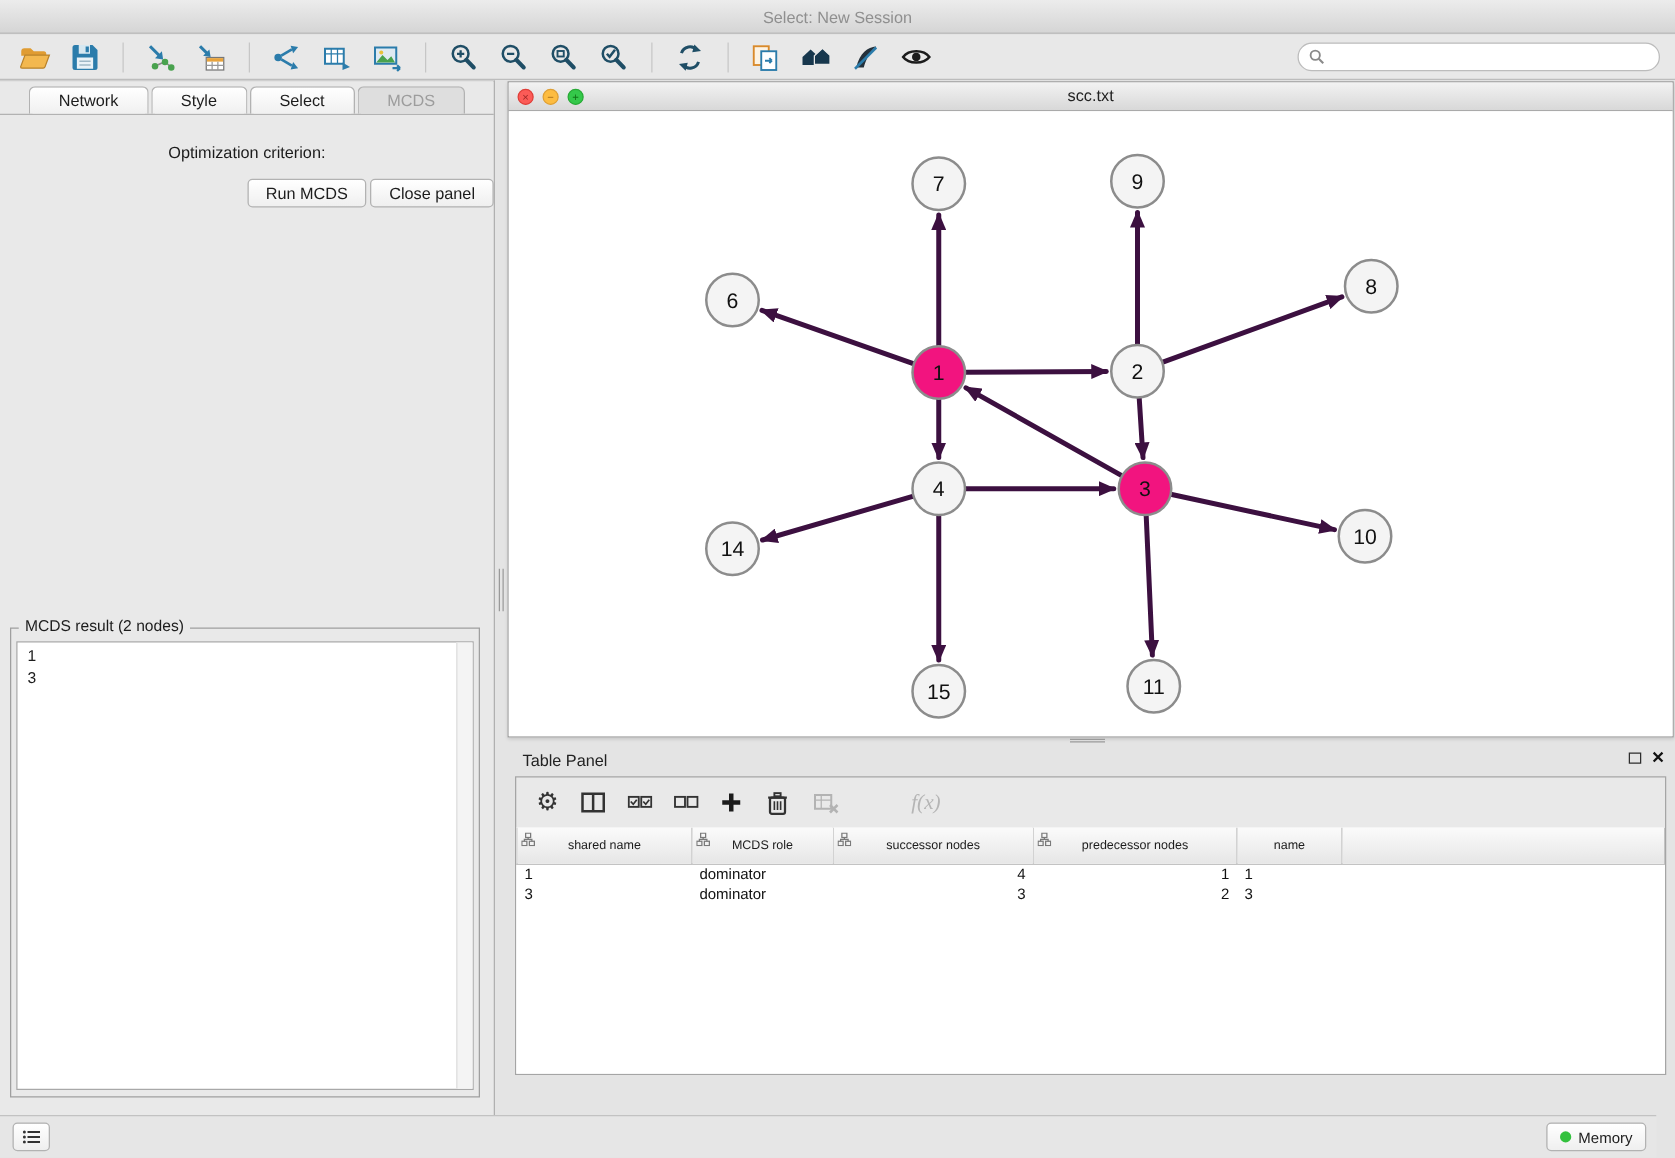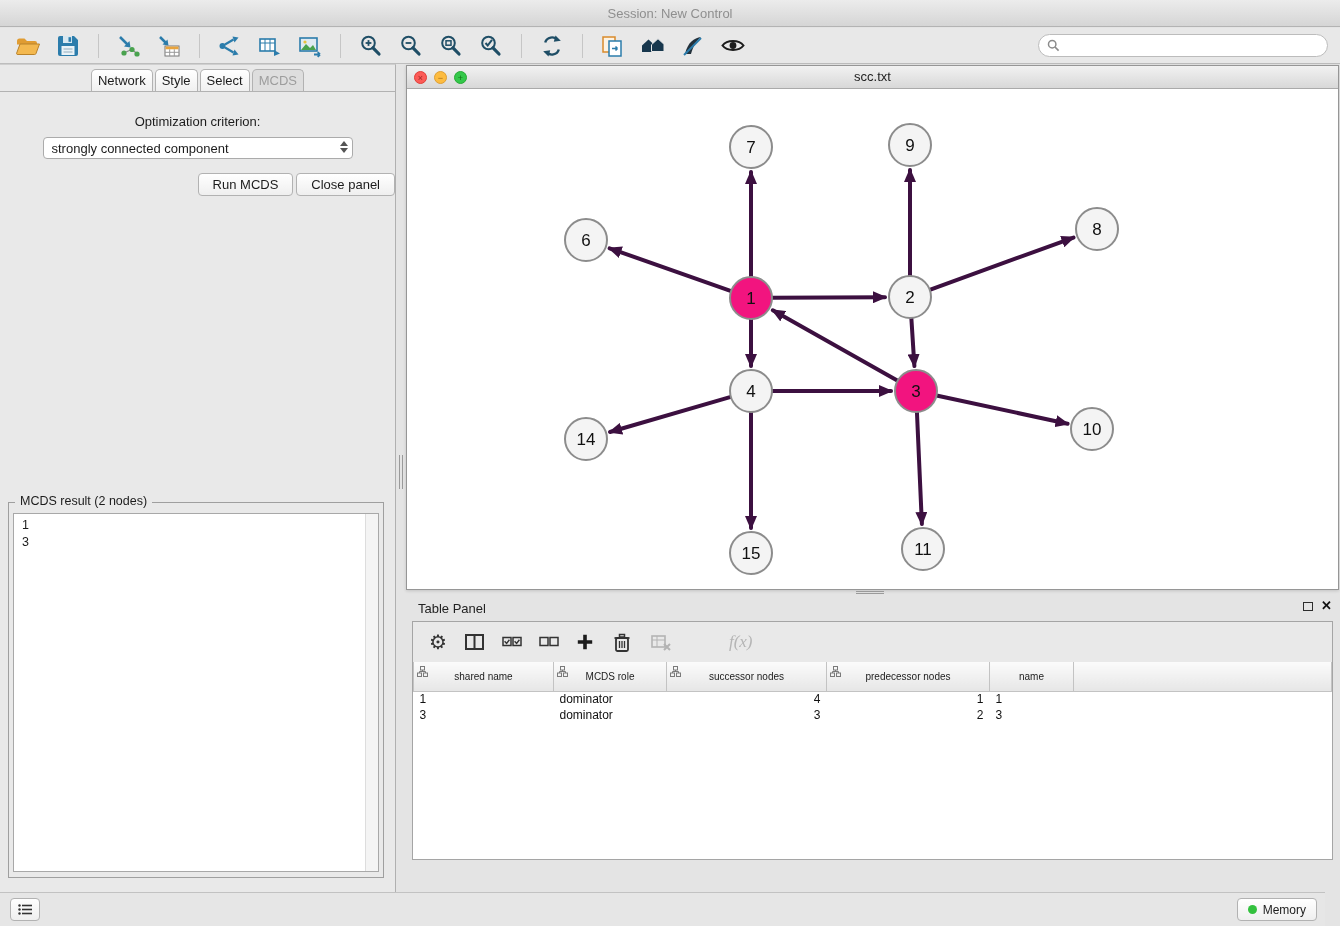--- a/index.html
+++ b/index.html
@@ -28,21 +28,21 @@
     background:#e9e9e9; border-right:1px solid #b0b0b0; border-top:1px solid #cfcfcf; }
   .panel-head { position:relative; height:26px; }
   .panel-head .ptitle { position:absolute; left:12px; top:6px; font-size:13px; color:#222; }
   .panel-icons { position:absolute; right:8px; top:6px; display:flex; gap:8px; align-items:center; }
   .float-ico { width:10px; height:9px; border:1.5px solid #2d2d2d; display:inline-block; }
   .close-ico { font-weight:bold; font-size:13px; color:#111; line-height:10px; cursor:pointer; }
   .close-ico::before { content:"✕"; }
 
   .cp-tabs { display:flex; justify-content:center; gap:2px; height:22px; margin-top:4px; }
   .cp-tab { border:1px solid #b2b2b2; border-bottom:none; border-radius:5px 5px 0 0;
-    background:linear-gradient(#ffffff,#f0f0f0); padding:0 6px; font-size:13px;
+    background:linear-gradient(#ffffff,#f0f0f0); padding:0 23px; font-size:13px;
     line-height:21px; cursor:pointer; }
   .cp-tab.active { background:#dedede; color:#9d9d9d; }
   .cp-tabline { height:1px; background:#b2b2b2; }
 
   .opt-label { text-align:center; margin-top:22px; font-size:13px; }
   .dropdown { position:relative; margin:8px auto 0 auto; width:310px; height:22px;
     background:#fff; border:1px solid #ababab; border-radius:4px;
     display:flex; align-items:center; padding:0 20px 0 8px; font-size:13px; cursor:pointer; }
   .dropdown .val { white-space:nowrap; overflow:hidden; }
   .stepper { position:absolute; right:4px; top:3px; display:flex; flex-direction:column; gap:2px; }
@@ -114,21 +114,21 @@
     display:flex; align-items:center; justify-content:center; cursor:pointer; }
   .sb-mem { position:absolute; right:8px; top:5px; height:23px;
     background:linear-gradient(#ffffff,#efefef); border:1px solid #b2b2b2; border-radius:4px;
     display:flex; align-items:center; padding:0 10px; font-size:12px; cursor:pointer; }
   .green-dot { width:9px; height:9px; border-radius:50%; background:#33c13e; margin-right:6px; display:inline-block; }
 </style>
 </head>
 <body>
 
 <div class="titlebar">
-  <span>Session: New Control</span>
+  <span>Select: New Session</span>
 </div>
 
 <div class="toolbar">
   <button class="tbtn">
     <svg class="ico" viewBox="0 0 26 26">
       <path d="M2 8 q0-2.5 2.5-2.5 h5 l2.5 2.5 h8 q2 0 2 2 v1.5 H2 Z" fill="#e09c32"></path>
       <path d="M1.5 20.5 L5 11 h19.5 L21 20.5 q-.3 1 -1.5 1 H3 q-1.5 0 -1.5 -1 Z" fill="#f3b84f" stroke="#b9822a"></path>
     </svg>
   </button>
   <button class="tbtn">
@@ -268,27 +268,20 @@
 <div class="control-panel">
   <div class="cp-tabs">
     <div class="cp-tab"><span>Network</span></div>
     <div class="cp-tab"><span>Style</span></div>
     <div class="cp-tab"><span>Select</span></div>
     <div class="cp-tab active"><span>MCDS</span></div>
   </div>
   <div class="cp-tabline"></div>
 
   <div class="opt-label">Optimization criterion:</div>
-  <div class="dropdown">
-    <span class="val">strongly connected component</span>
-    <span class="stepper">
-        <i class="up"></i>
-        <i class="down"></i>
-      </span>
-  </div>
   <div class="cp-buttons">
     <button class="mbtn">Run MCDS</button>
     <button class="mbtn">Close panel</button>
   </div>
 
   <div class="result-group">
     <span class="result-legend">MCDS result (2 nodes)</span>
     <div class="result-area">
       <div class="result-lines">
         <div>1</div>

